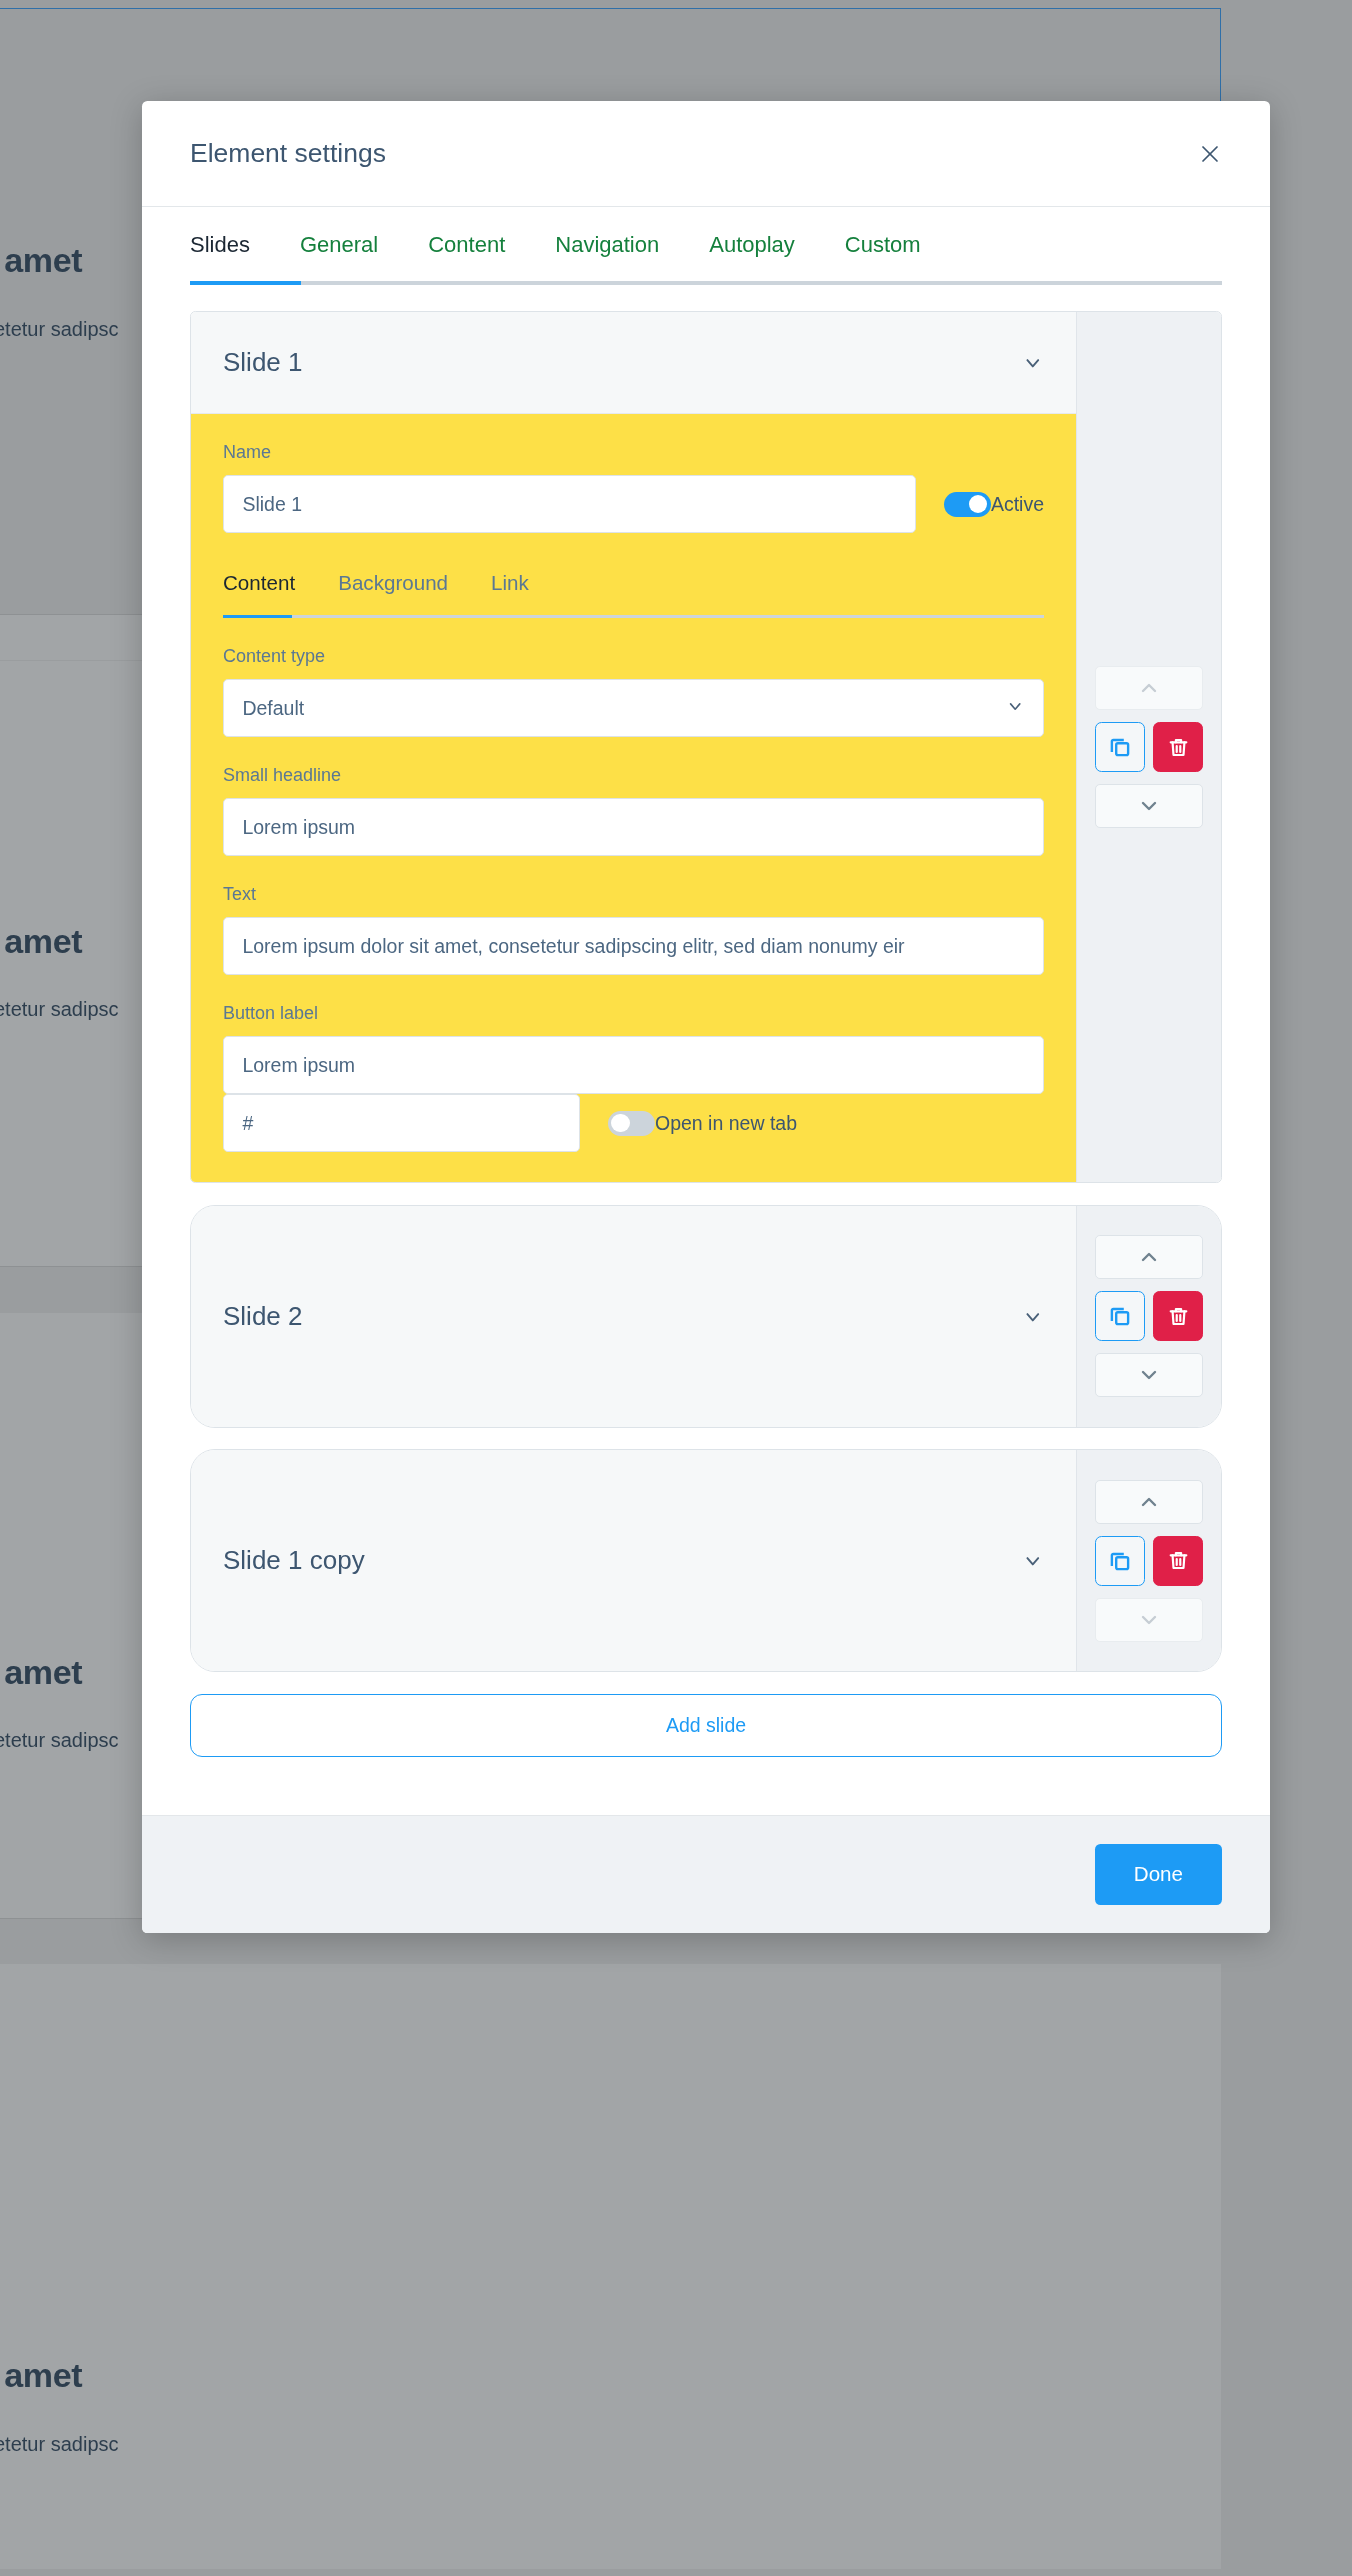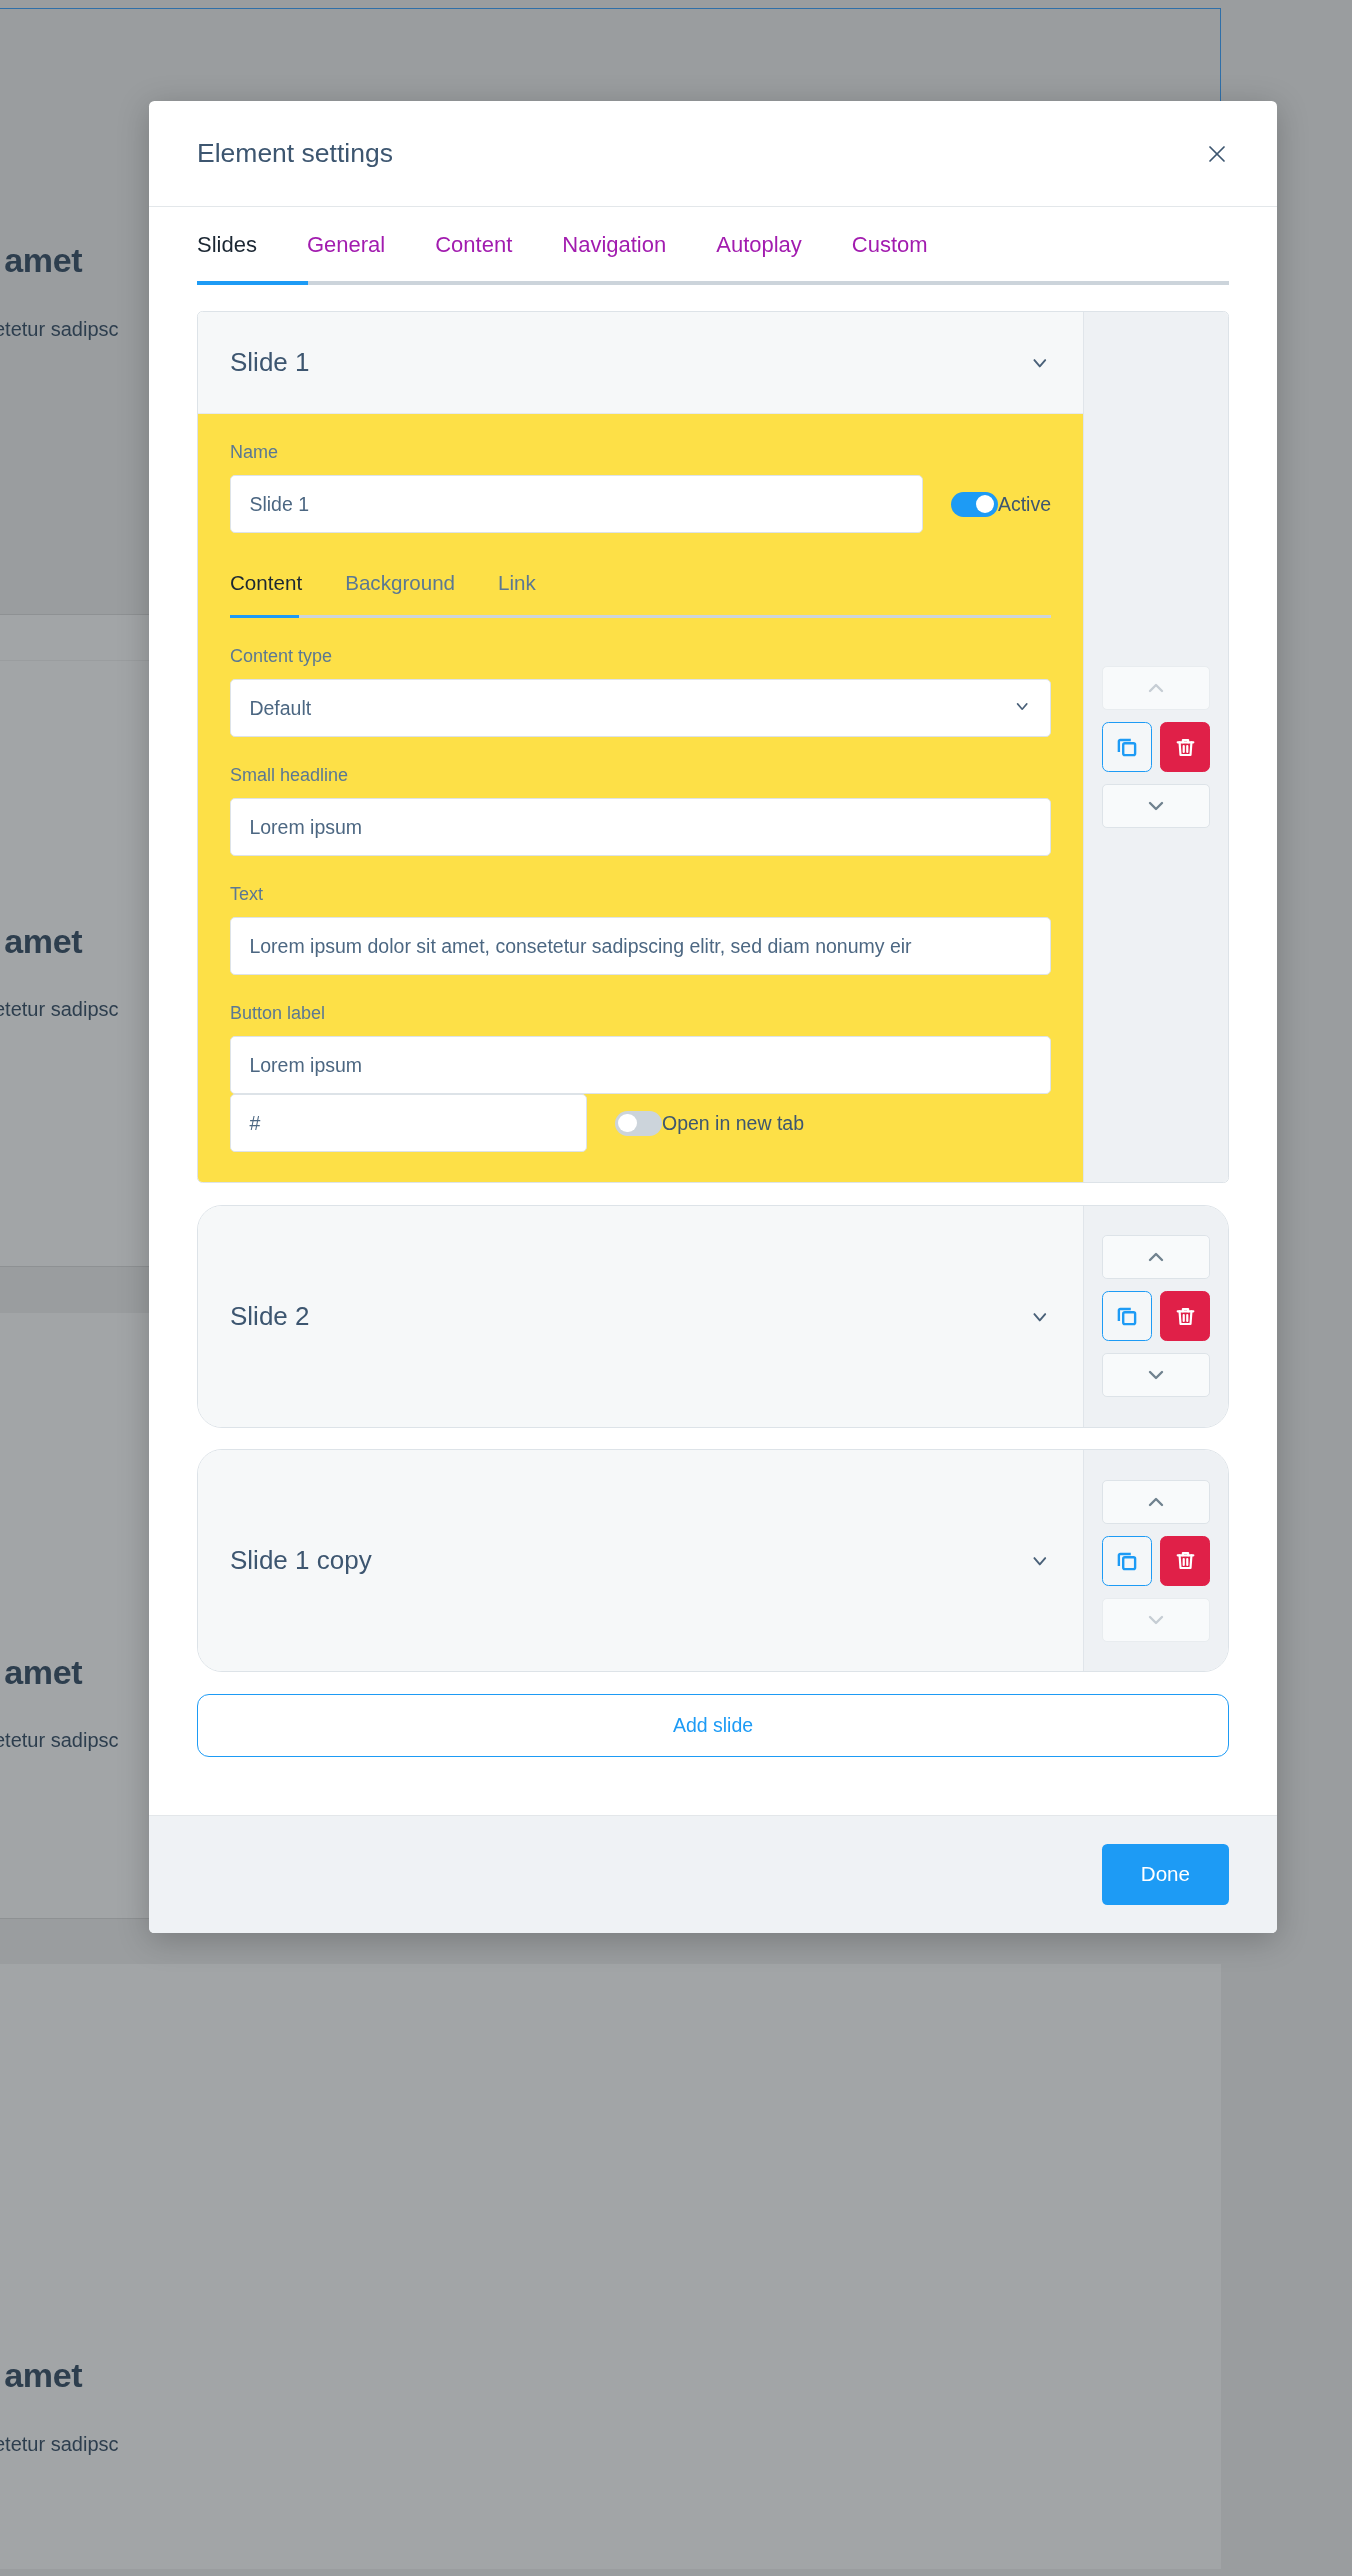--- a/index.html
+++ b/index.html
@@ -57,21 +57,20 @@
   
   .modal {
     position: absolute;
     left: 142px;
     top: 101px;
     width: 1128px;
     background: #ffffff;
     border-radius: 5.4px;
     box-shadow: 0 6.5px 32px rgba(0,0,0,0.22);
     overflow: hidden;
-    margin-left: 7px;
   }
 
   .modal-header {
     height: 106px;
     display: flex;
     align-items: center;
     justify-content: space-between;
     padding: 0 39px 0 48px;
     border-bottom: 1.1px solid #e3e7ea;
   }
@@ -96,21 +95,21 @@
     position: relative;
     padding: 25px 48px 0 48px;
   }
   .tabs {
     display: flex;
     gap: 0;
     position: relative;
   }
   .tab {
     font-size: 22px;
-    color: #a21caf;
+    color: #15803d;
     padding: 0 0 23px 0;
     margin-right: 50px;
     cursor: pointer;
     white-space: nowrap;
     position: relative;
   }
   .tab:last-child { margin-right: 0; }
   .tab.active { color: #1b2733; font-weight: 400; }
   .tabs-rule {
     position: absolute;

